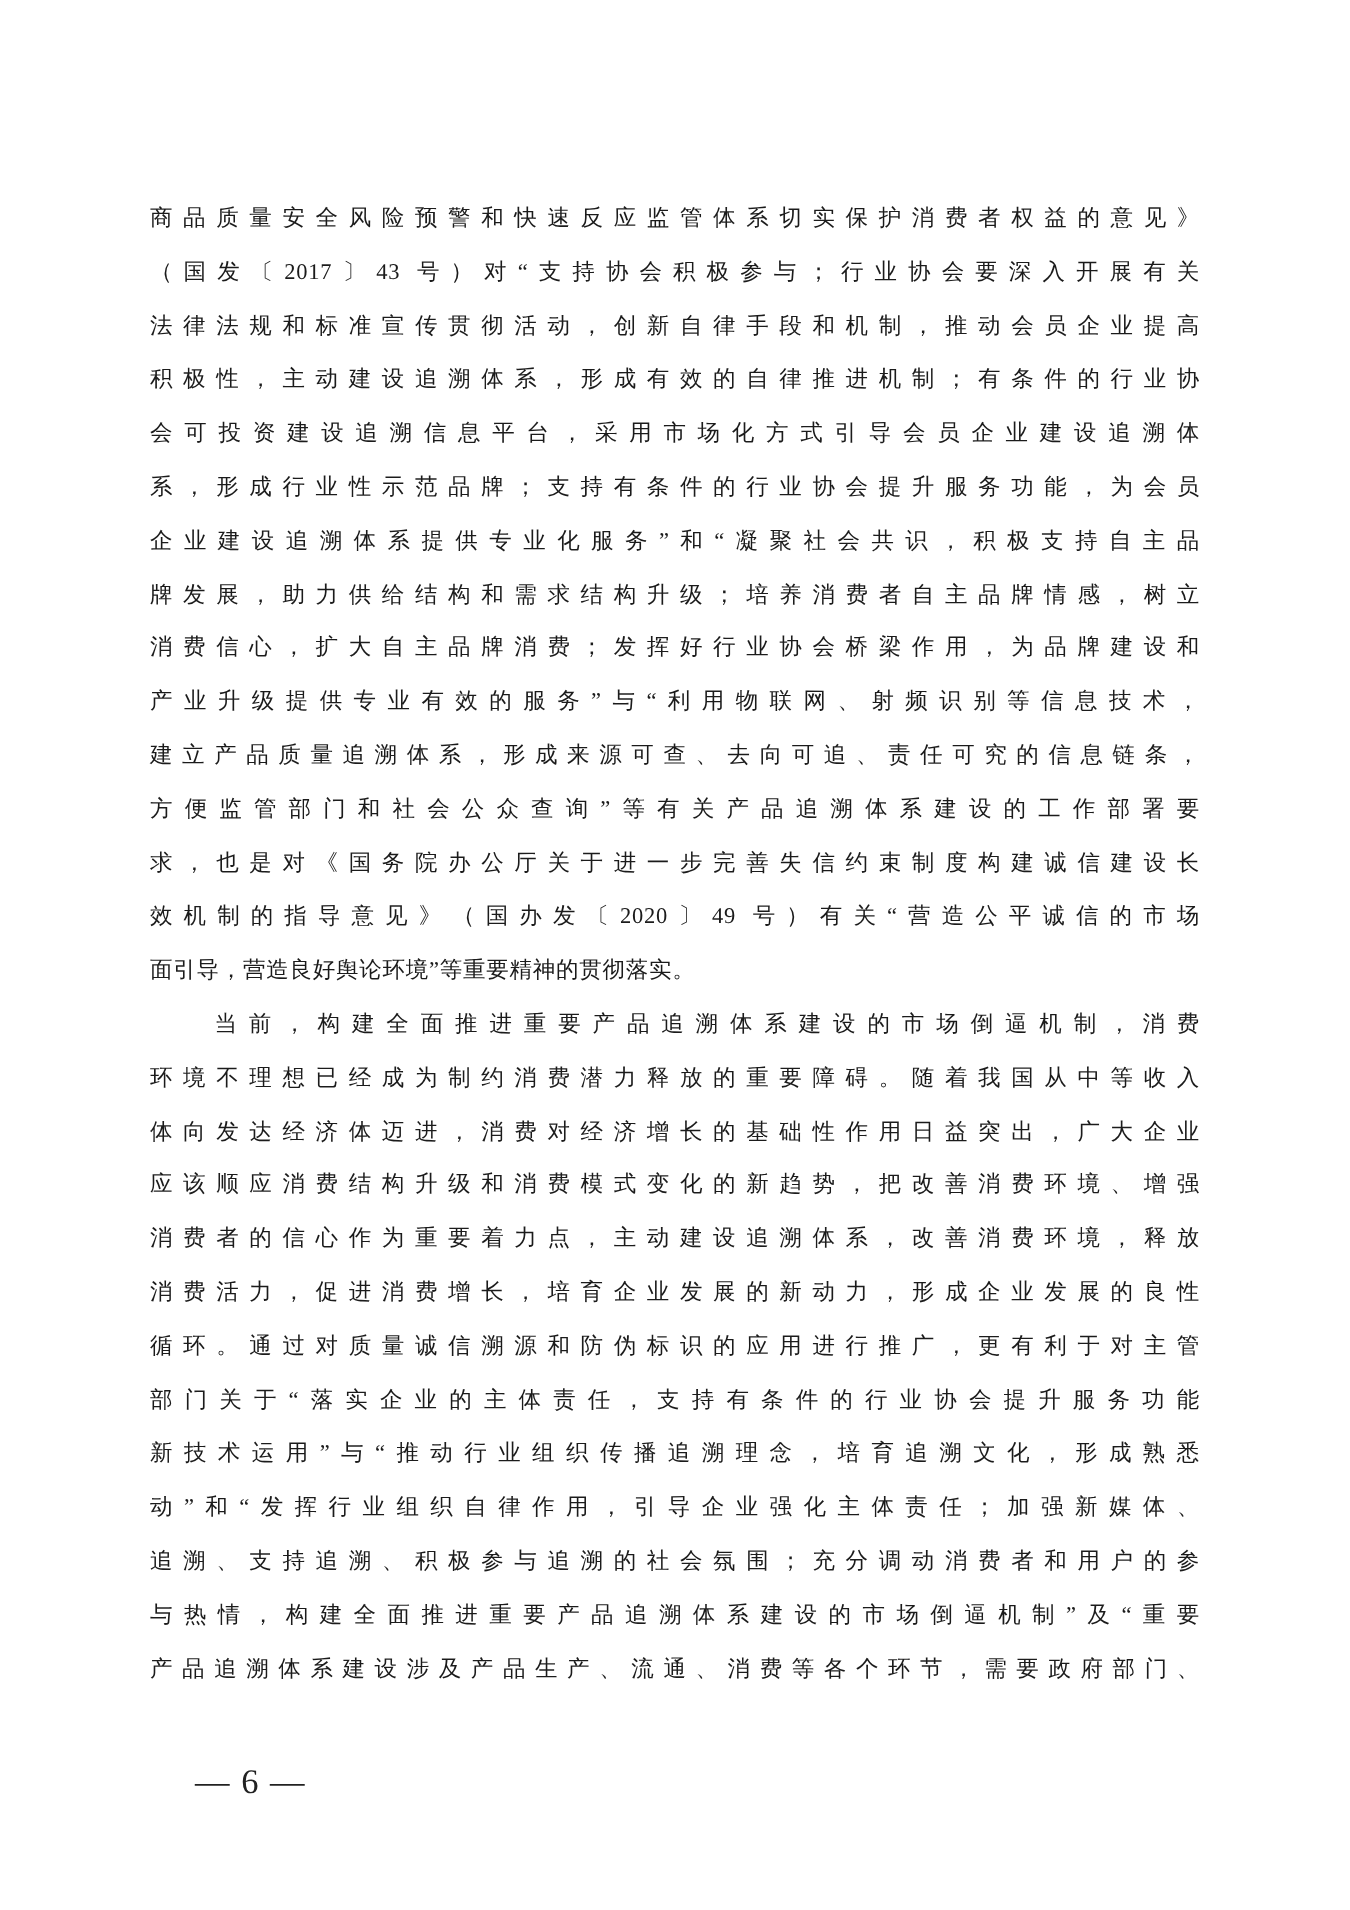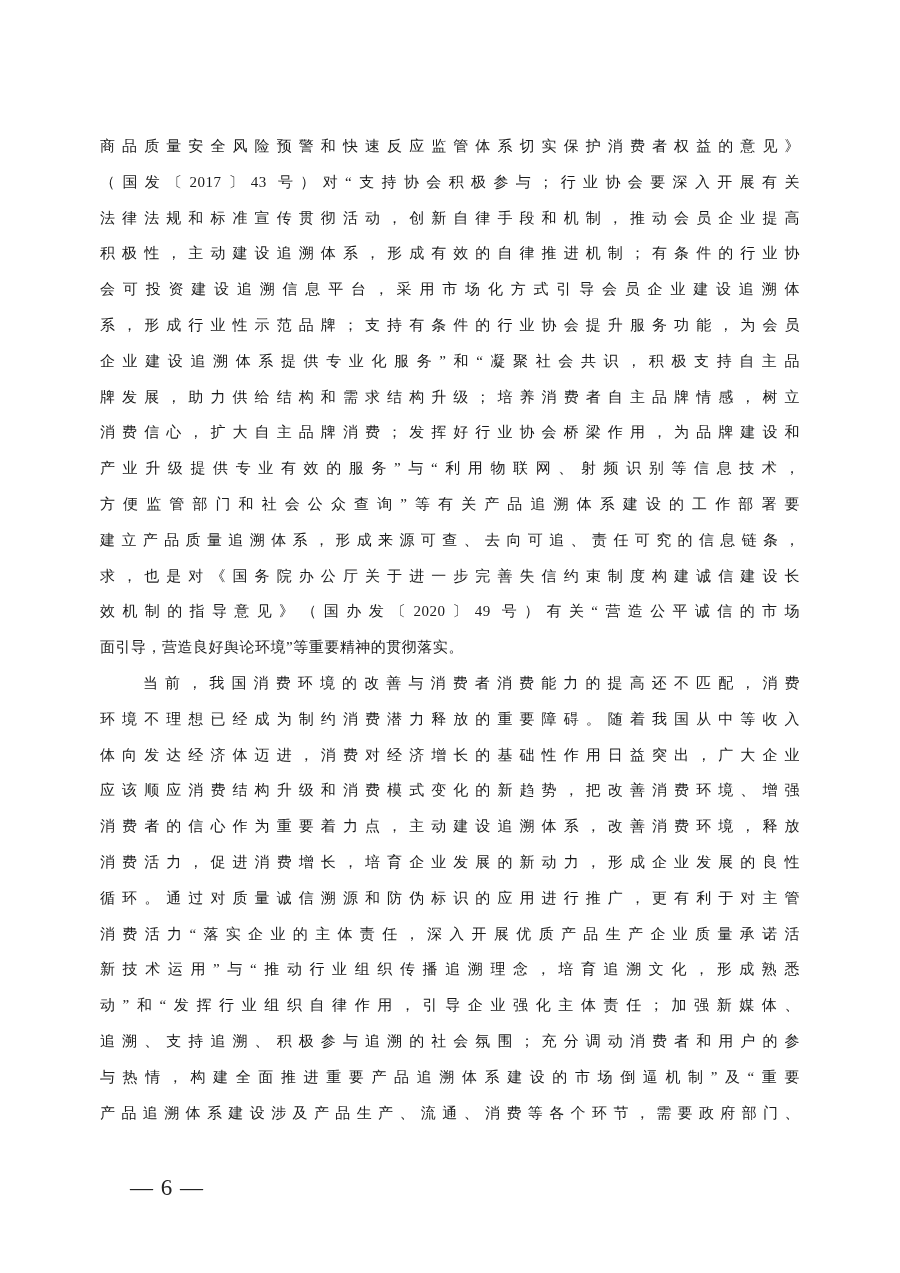--- a/index.html
+++ b/index.html
@@ -57,33 +57,33 @@
     <p class="pline">商品质量安全风险预警和快速反应监管体系切实保护消费者权益的意见》</p>
     <p class="pline">（国发〔2017〕43 号）对“支持协会积极参与；行业协会要深入开展有关</p>
     <p class="pline">法律法规和标准宣传贯彻活动，创新自律手段和机制，推动会员企业提高</p>
     <p class="pline">积极性，主动建设追溯体系，形成有效的自律推进机制；有条件的行业协</p>
     <p class="pline">会可投资建设追溯信息平台，采用市场化方式引导会员企业建设追溯体</p>
     <p class="pline">系，形成行业性示范品牌；支持有条件的行业协会提升服务功能，为会员</p>
     <p class="pline">企业建设追溯体系提供专业化服务”和“凝聚社会共识，积极支持自主品</p>
     <p class="pline">牌发展，助力供给结构和需求结构升级；培养消费者自主品牌情感，树立</p>
     <p class="pline">消费信心，扩大自主品牌消费；发挥好行业协会桥梁作用，为品牌建设和</p>
     <p class="pline">产业升级提供专业有效的服务”与“利用物联网、射频识别等信息技术，</p>
+    <p class="pline">建立产品质量追溯体系，形成来源可查、去向可追、责任可究的信息链条，</p>
     <p class="pline">方便监管部门和社会公众查询”等有关产品追溯体系建设的工作部署要</p>
-    <p class="pline">建立产品质量追溯体系，形成来源可查、去向可追、责任可究的信息链条，</p>
     <p class="pline">求，也是对《国务院办公厅关于进一步完善失信约束制度构建诚信建设长</p>
     <p class="pline">效机制的指导意见》（国办发〔2020〕49 号）有关“营造公平诚信的市场</p>
     <p class="pline para-end">面引导，营造良好舆论环境”等重要精神的贯彻落实。</p>
-    <p class="pline para-start">当前，我国消费环境的改善与消费者消费能力的提高还不匹配，消费</p>
+    <p class="pline para-start">当前，构建全面推进重要产品追溯体系建设的市场倒逼机制，消费</p>
     <p class="pline">环境不理想已经成为制约消费潜力释放的重要障碍。随着我国从中等收入</p>
     <p class="pline">体向发达经济体迈进，消费对经济增长的基础性作用日益突出，广大企业</p>
     <p class="pline">应该顺应消费结构升级和消费模式变化的新趋势，把改善消费环境、增强</p>
     <p class="pline">消费者的信心作为重要着力点，主动建设追溯体系，改善消费环境，释放</p>
     <p class="pline">消费活力，促进消费增长，培育企业发展的新动力，形成企业发展的良性</p>
     <p class="pline">循环。通过对质量诚信溯源和防伪标识的应用进行推广，更有利于对主管</p>
-    <p class="pline">消费活力“落实企业的主体责任，深入开展优质产品生产企业质量承诺活</p>
+    <p class="pline">部门关于“落实企业的主体责任，支持有条件的行业协会提升服务功能</p>
     <p class="pline">新技术运用”与“推动行业组织传播追溯理念，培育追溯文化，形成熟悉</p>
     <p class="pline">动”和“发挥行业组织自律作用，引导企业强化主体责任；加强新媒体、</p>
     <p class="pline">追溯、支持追溯、积极参与追溯的社会氛围；充分调动消费者和用户的参</p>
     <p class="pline">与热情，构建全面推进重要产品追溯体系建设的市场倒逼机制”及“重要</p>
     <p class="pline">产品追溯体系建设涉及产品生产、流通、消费等各个环节，需要政府部门、</p>
   </main>
   <div class="footer">— 6 —</div>
 </div>
 
 </body></html>

